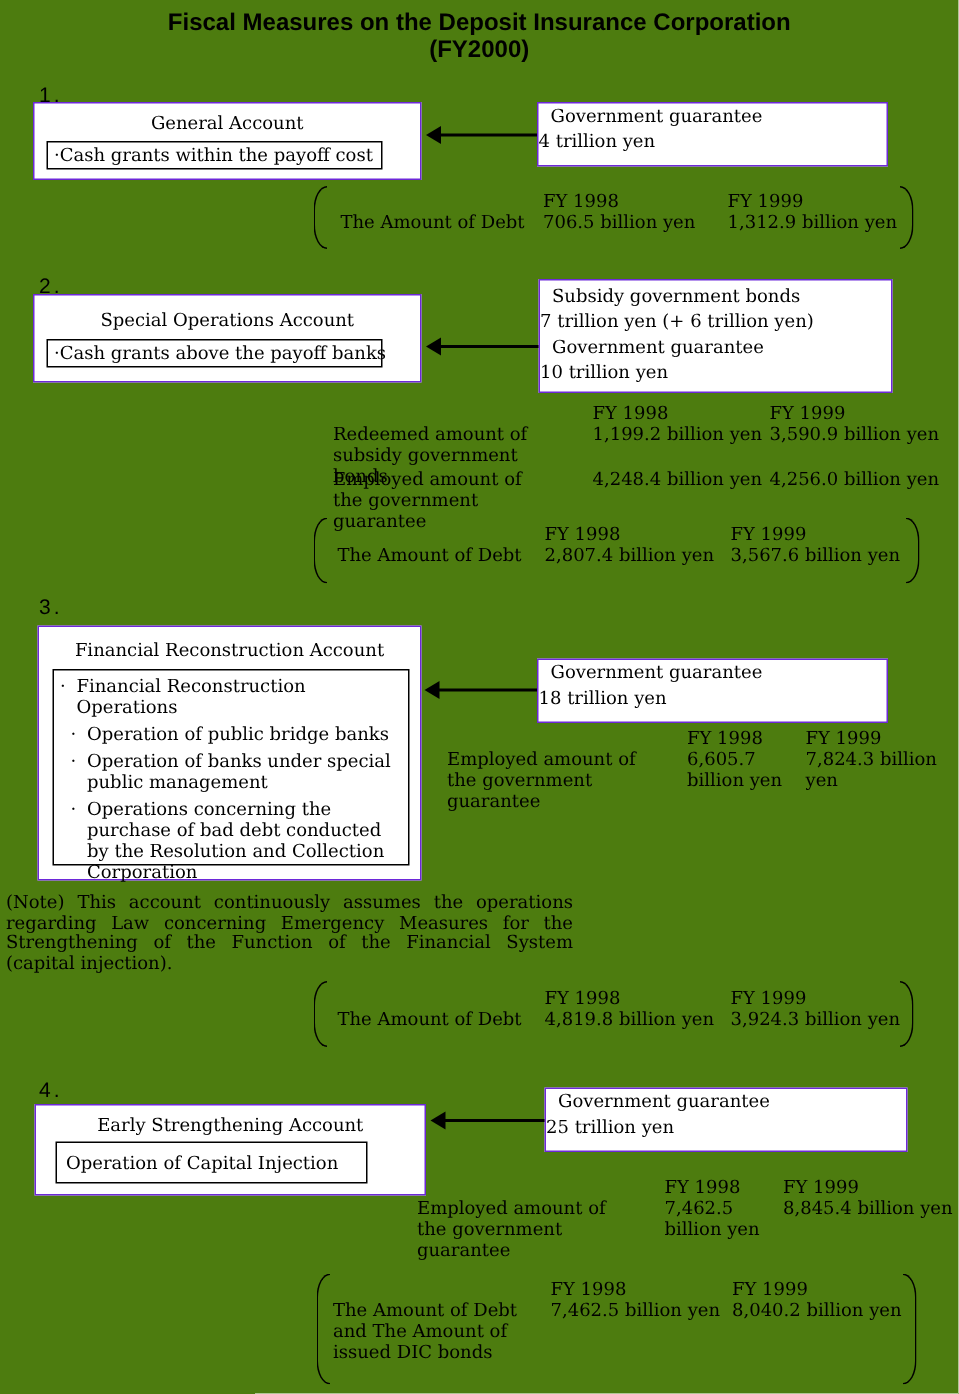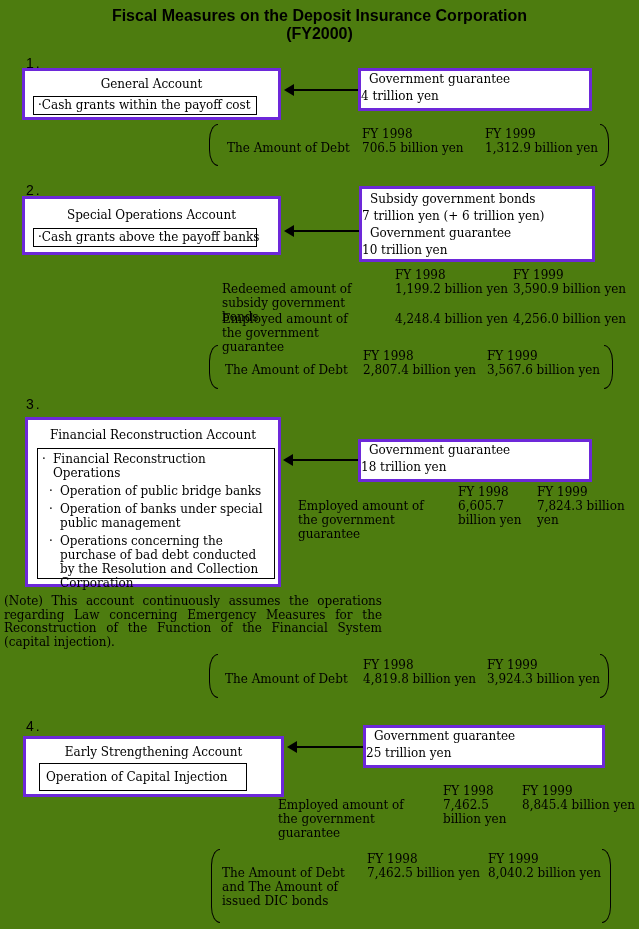--- a/index.html
+++ b/index.html
@@ -1,21 +1,21 @@
 <!DOCTYPE html>
 <html><head>
 <meta charset="utf-8">
 <style>
   html,body{margin:0;padding:0;background:#fff;}
   .page{position:relative;width:639px;height:929px;background:#4d7c0f;color:#000;
         font-family:"DejaVu Serif", serif;font-size:12px;overflow:hidden;}
   .title{position:absolute;left:0;right:0;text-align:center;
          font-family:"Liberation Sans", sans-serif;font-weight:bold;font-size:16px;line-height:18px;}
   .secnum{position:absolute;font-family:"Liberation Sans", sans-serif;font-size:14px;letter-spacing:2px;}
-  .box{position:absolute;border:3px solid #6d28d9;background:#fff;box-sizing:border-box;}
+  .box{position:absolute;border:1px solid #6d28d9;background:#fff;box-sizing:border-box;}
   .boxtitle{text-align:center;padding-top:6px;line-height:14px;}
   .innerbox{position:absolute;border:1px solid #000;box-sizing:border-box;
             line-height:17px;padding-left:4px;white-space:nowrap;}
   .mline{line-height:17px;padding-left:8px;}
   .mline.right{padding-left:0;}
   .t{position:absolute;line-height:14px;}
   .nw{white-space:nowrap;}
   .arrow-line{position:absolute;height:2px;background:#000;}
   .arrow-head{position:absolute;width:0;height:0;border-top:6px solid transparent;
               border-bottom:6px solid transparent;border-right:10px solid #000;}
@@ -130,21 +130,21 @@
 
   <div class="arrow-head" style="left:283px;top:454px"></div>
   <div class="arrow-line" style="left:292px;top:459px;width:66px"></div>
 
   <div class="t nw" style="left:458px;top:485px">FY 1998</div>
   <div class="t nw" style="left:537px;top:485px">FY 1999</div>
   <div class="t" style="left:298px;top:499px;width:140px">Employed amount of the government guarantee</div>
   <div class="t" style="left:458px;top:499px;width:70px">6,605.7 billion yen</div>
   <div class="t" style="left:537px;top:499px;width:93px">7,824.3 billion yen</div>
 
-  <div class="note" style="left:4px;top:595px;width:378px">(Note) This account continuously assumes the operations regarding Law concerning Emergency Measures for the Reconstruction of the Function of the Financial System (capital injection).</div>
+  <div class="note" style="left:4px;top:595px;width:378px">(Note) This account continuously assumes the operations regarding Law concerning Emergency Measures for the Strengthening of the Function of the Financial System (capital injection).</div>
 
   <div class="paren l" style="left:209px;top:654px;height:44px"></div>
   <div class="paren r" style="left:600px;top:654px;height:44px"></div>
   <div class="t nw" style="left:225px;top:672px">The Amount of Debt</div>
   <div class="t nw" style="left:363px;top:658px">FY 1998</div>
   <div class="t nw" style="left:487px;top:658px">FY 1999</div>
   <div class="t nw" style="left:363px;top:672px">4,819.8 billion yen</div>
   <div class="t nw" style="left:487px;top:672px">3,924.3 billion yen</div>
 
   <div class="secnum" style="left:26px;top:718px">4.</div>

